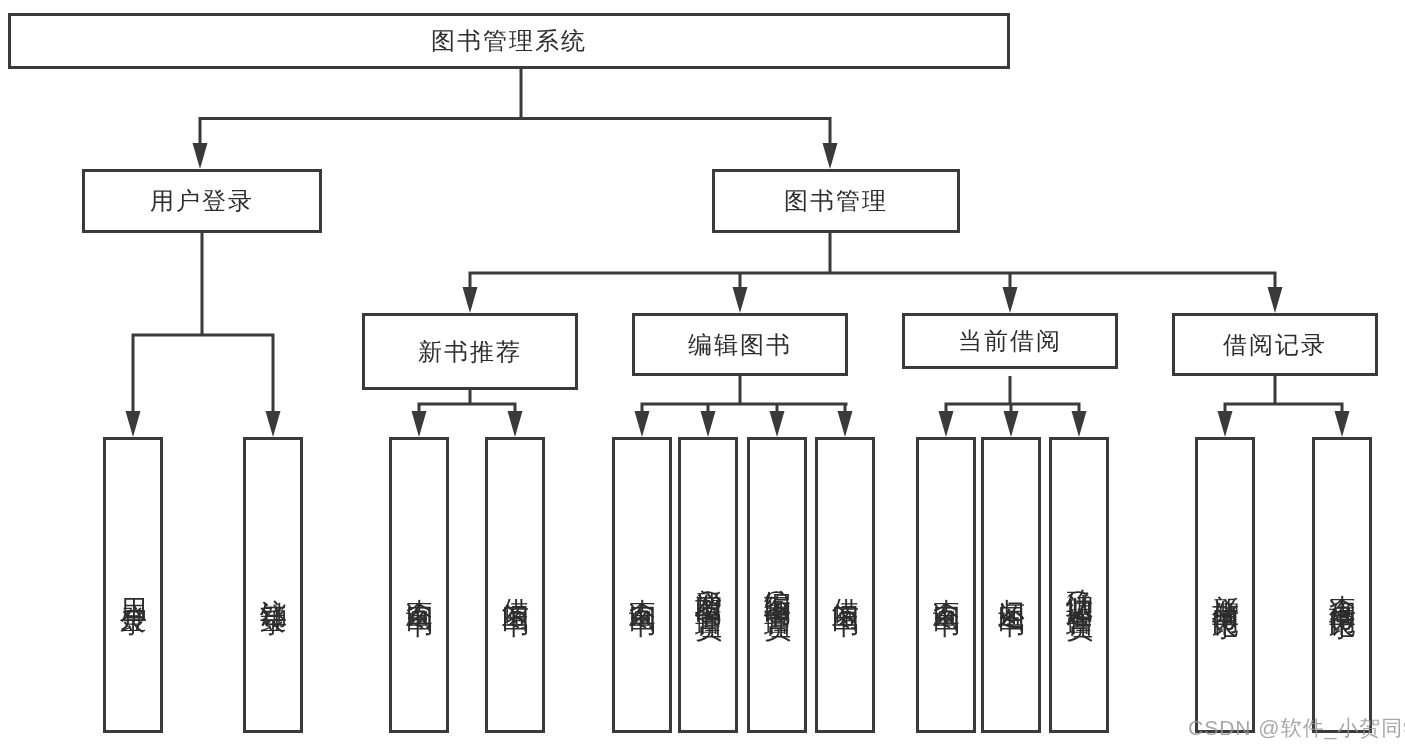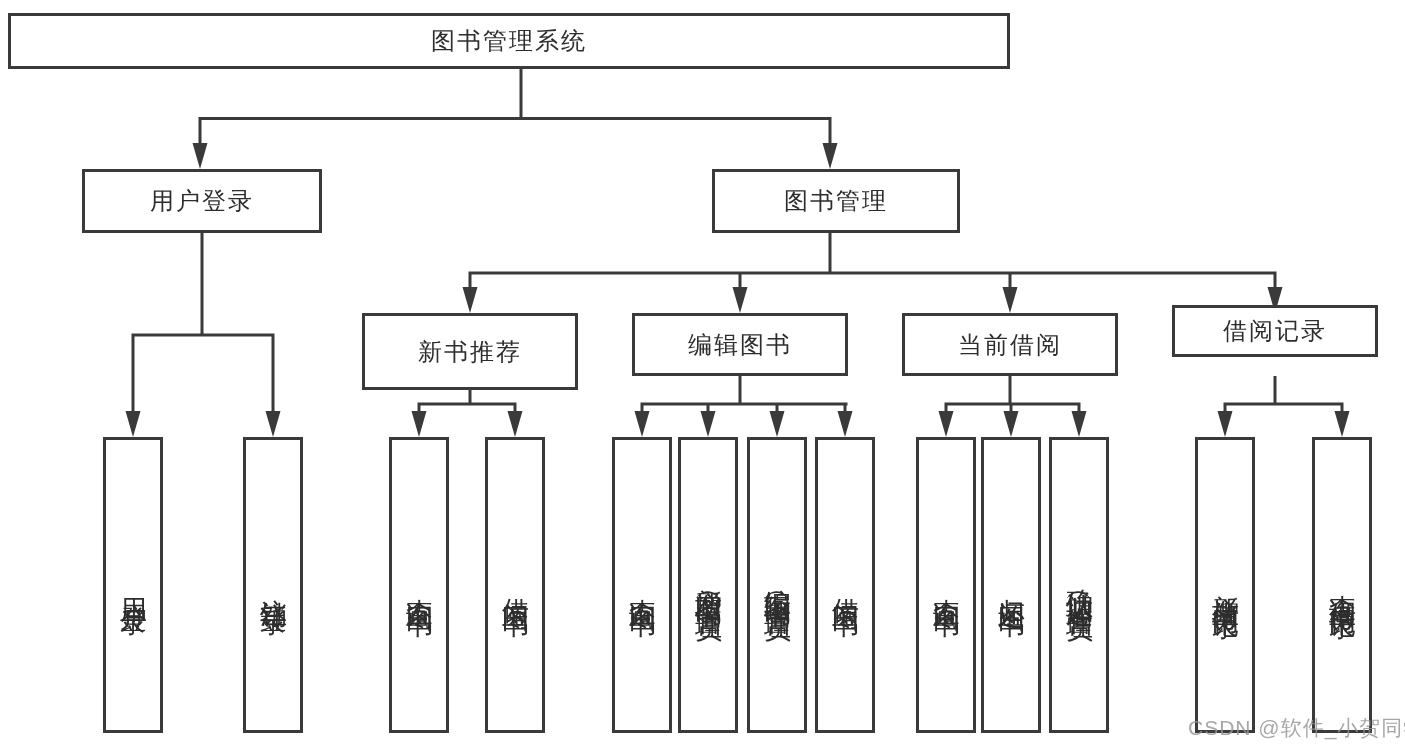--- a/index.html
+++ b/index.html
@@ -120,22 +120,22 @@
       M1334.5 411 h15 l-7.5 26 z"></path>
   </svg>
 
   <div class="node h" style="left:8px; top:13px; width:1002px; height:56px">图书管理系统</div>
 
   <div class="node h" style="left:82px; top:169px; width:240px; height:64px">用户登录</div>
   <div class="node h" style="left:712px; top:169px; width:248px; height:64px">图书管理</div>
 
   <div class="node h" style="left:362px; top:313px; width:216px; height:77px">新书推荐</div>
   <div class="node h" style="left:632px; top:313px; width:216px; height:63px">编辑图书</div>
-  <div class="node h" style="left:902px; top:313px; width:216px; height:63px">当前借阅</div>
-  <div class="node h" style="left:1172px; top:305px; width:206px; height:52px">借阅记录</div>
+  <div class="node h" style="left:902px; top:313px; width:216px; height:56px">当前借阅</div>
+  <div class="node h" style="left:1172px; top:313px; width:206px; height:63px">借阅记录</div>
 
   <div class="node v" style="left:103px; top:437px; width:60px; height:296px">用户登录</div>
   <div class="node v" style="left:243px; top:437px; width:60px; height:296px">注销登录</div>
 
   <div class="node v" style="left:389px; top:437px; width:60px; height:296px">查询图书</div>
   <div class="node v" style="left:485px; top:437px; width:60px; height:296px">借阅图书</div>
 
   <div class="node v" style="left:612px; top:437px; width:60px; height:296px">查询图书</div>
   <div class="node v" style="left:678px; top:437px; width:60px; height:296px">新增图书（管理员）</div>
   <div class="node v" style="left:747px; top:437px; width:60px; height:296px">编辑图书（管理员）</div>

